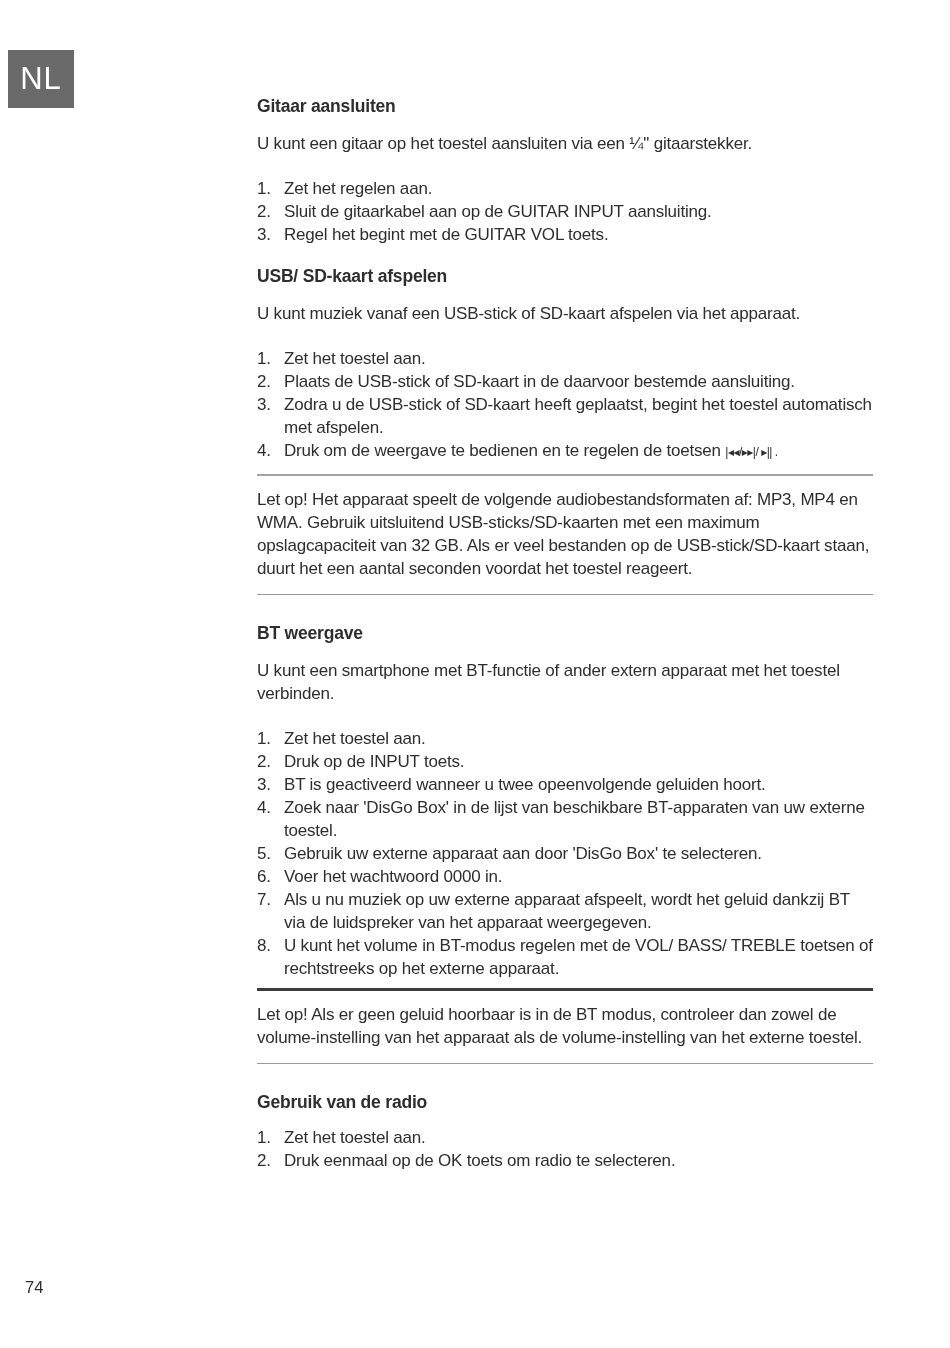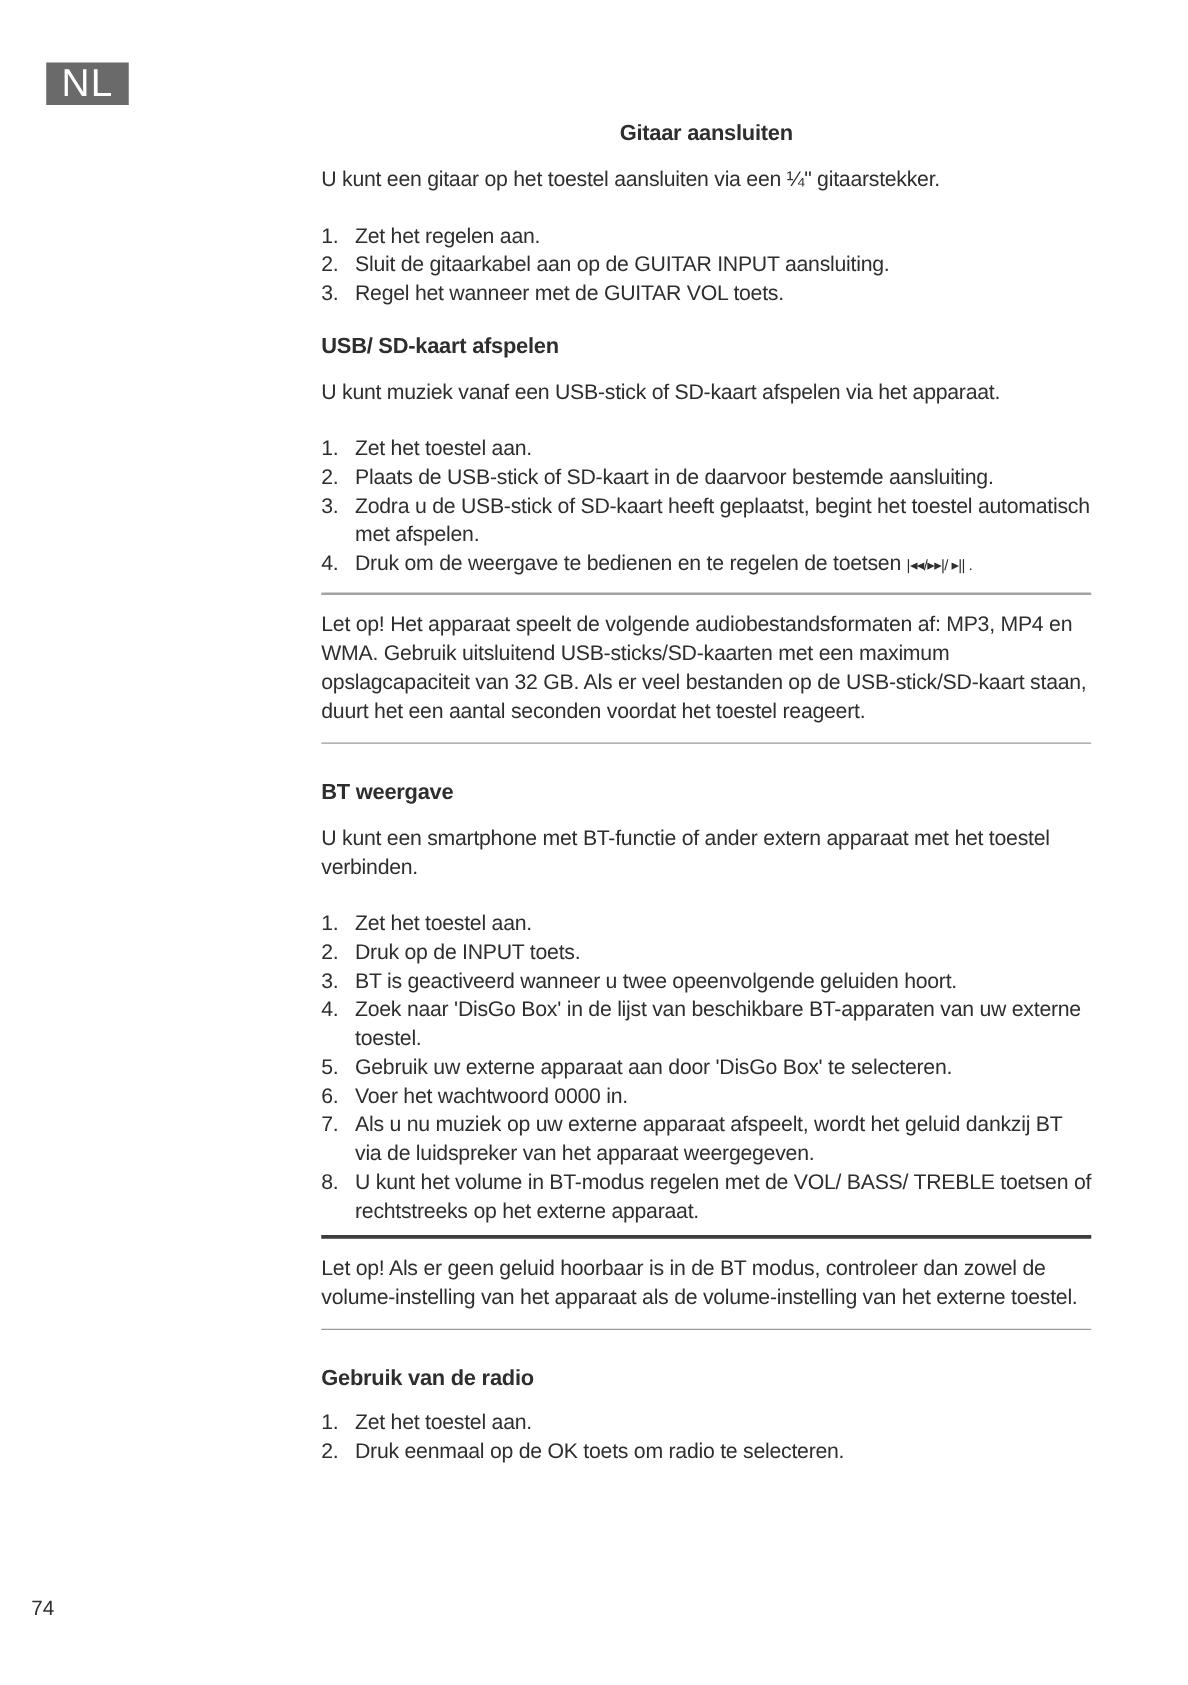--- a/index.html
+++ b/index.html
@@ -6,37 +6,36 @@
   body {
     width: 950px; height: 1348px;
     background: #ffffff;
     font-family: "Liberation Sans", "DejaVu Sans", sans-serif;
     color: #2e2e2e;
     position: relative;
     overflow: hidden;
   }
   .nl-tab {
     position: absolute; left: 8px; top: 50px;
-    width: 66px; height: 34px;
+    width: 66px; height: 58px;
     background: #6a6a6a; color: #ffffff;
     font-size: 31px; line-height: 46px;
     display: flex; align-items: center; justify-content: center;
     letter-spacing: 1px;
-    margin-left: 29px;
   }
   .content {
     position: absolute; left: 257px; top: 96px; width: 616px;
     letter-spacing: -0.2px;
   }
   h2 {
     font-size: 17.5px; font-weight: bold;
     margin: 20px 0 14px; line-height: 20px;
     letter-spacing: -0.2px;
   }
-  h2.first { margin-top: 0; text-align: center; }
+  h2.first { margin-top: 0; }
   h2.after-note { margin-top: 28px; }
   p.intro {
     font-size: 17px; line-height: 23px;
     margin: 16px 0 22px;
   }
   ol.steps {
     list-style: none; margin: 0; padding: 0;
     counter-reset: step;
     font-size: 17px; line-height: 23px;
   }
@@ -74,21 +73,21 @@
 <div class="nl-tab">NL</div>
 
 <div class="content">
 
   <section>
     <h2 class="first">Gitaar aansluiten</h2>
     <p class="intro">U kunt een gitaar op het toestel aansluiten via een ¼" gitaarstekker.</p>
     <ol class="steps">
       <li>Zet het regelen aan.</li>
       <li>Sluit de gitaarkabel aan op de GUITAR INPUT aansluiting.</li>
-      <li>Regel het wanneer met de GUITAR VOL toets.</li>
+      <li>Regel het begint met de GUITAR VOL toets.</li>
     </ol>
   </section>
 
   <section>
     <h2>USB/ SD-kaart afspelen</h2>
     <p class="intro">U kunt muziek vanaf een USB-stick of SD-kaart afspelen via het apparaat.</p>
     <ol class="steps">
       <li>Zet het toestel aan.</li>
       <li>Plaats de USB-stick of SD-kaart in de daarvoor bestemde aansluiting.</li>
       <li>Zodra u de USB-stick of SD-kaart heeft geplaatst, begint het toestel automatisch met afspelen.</li>

